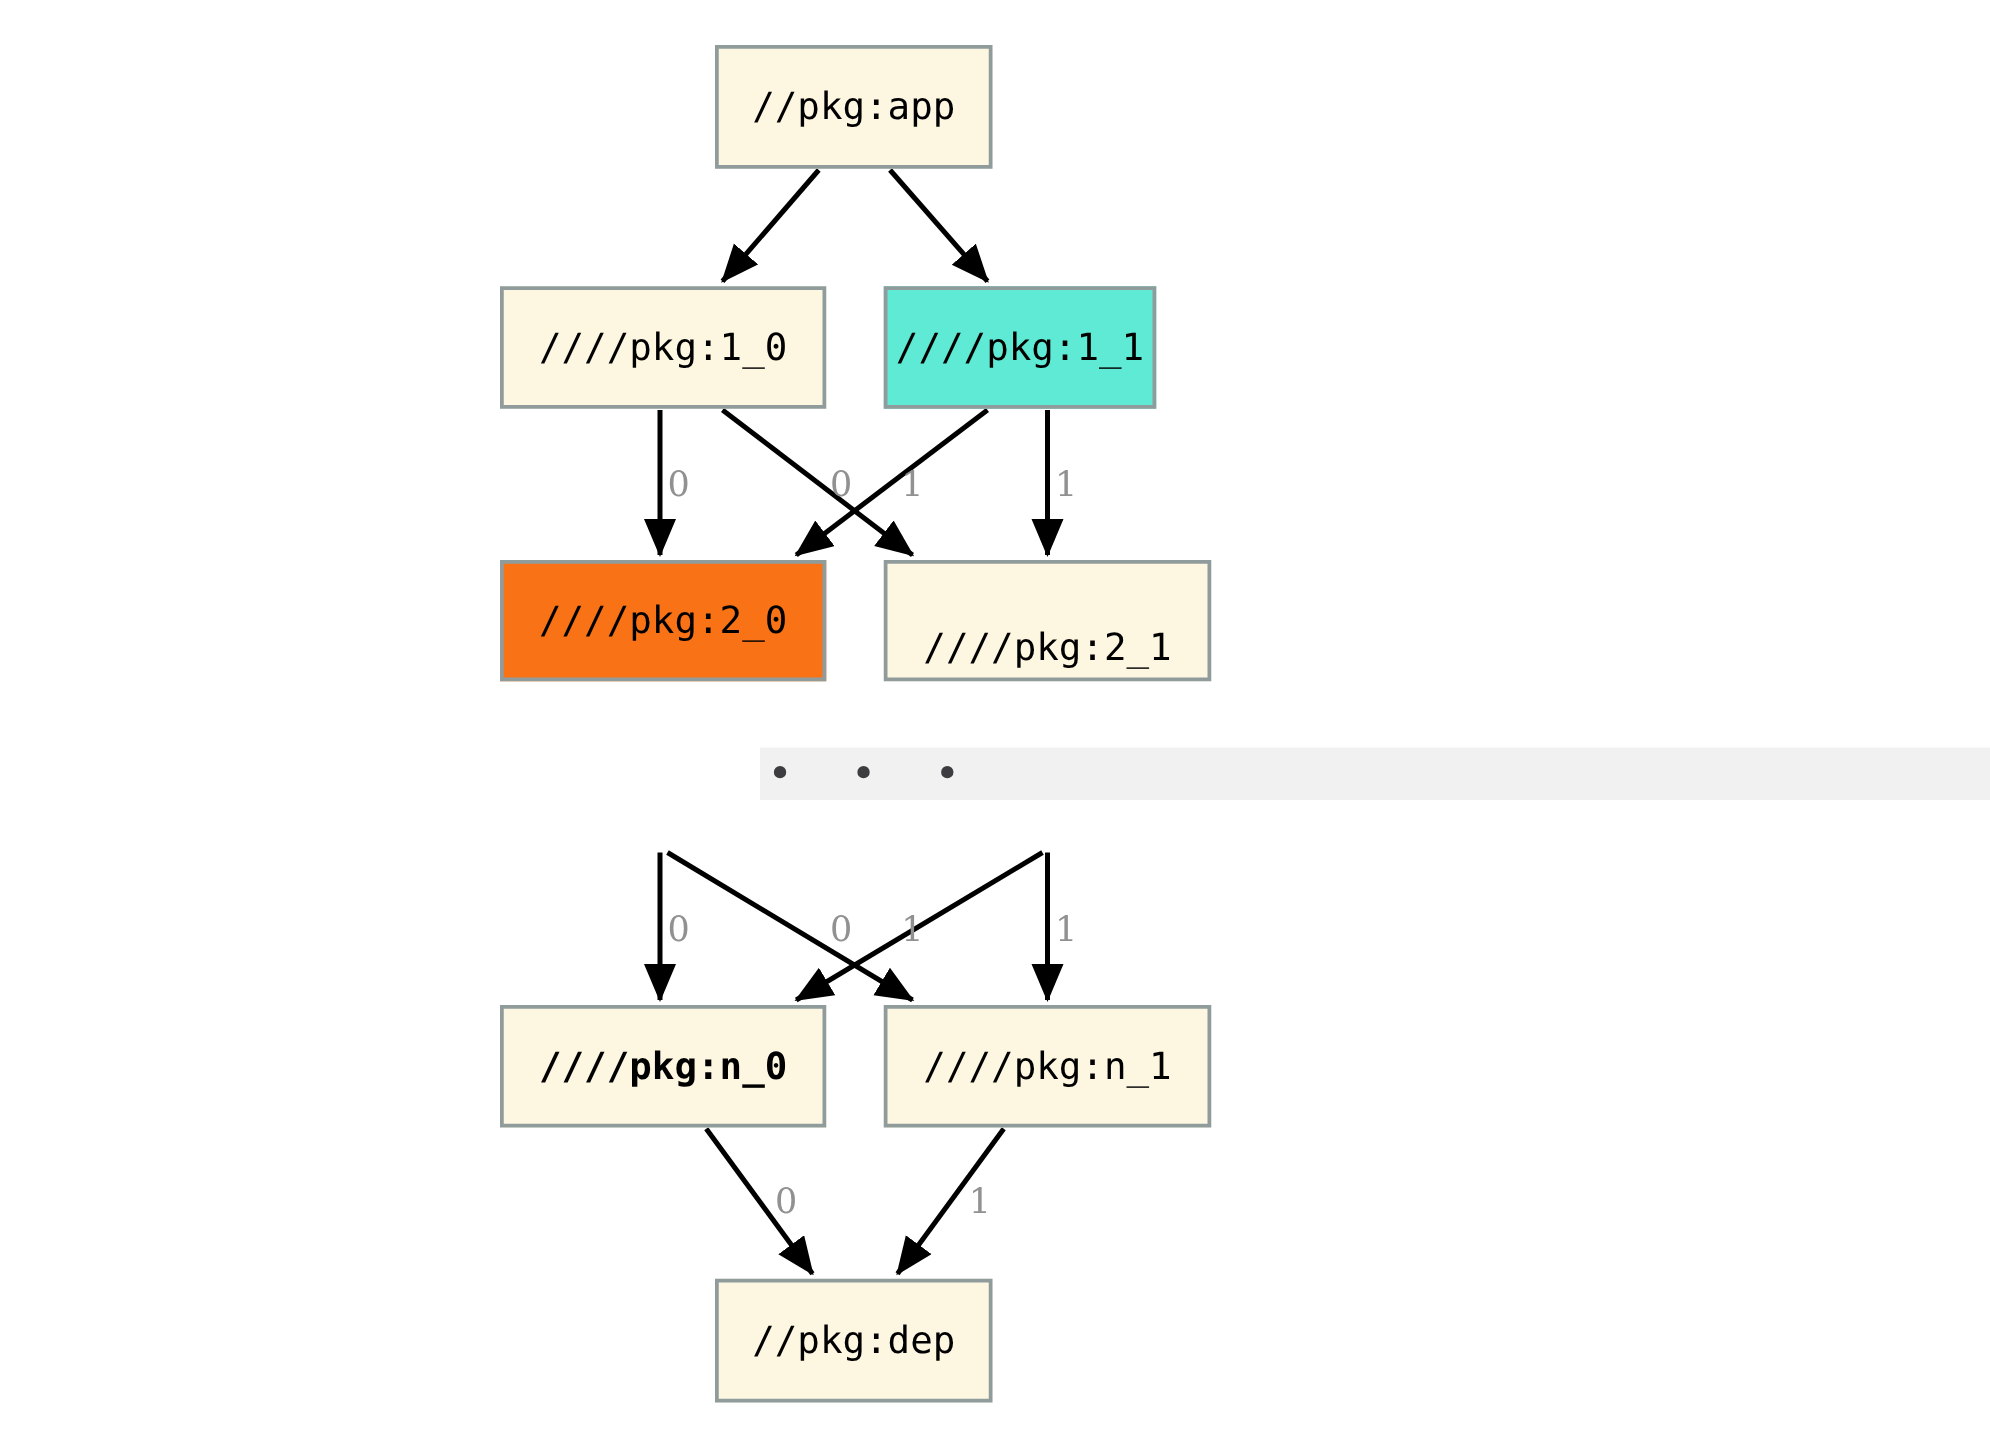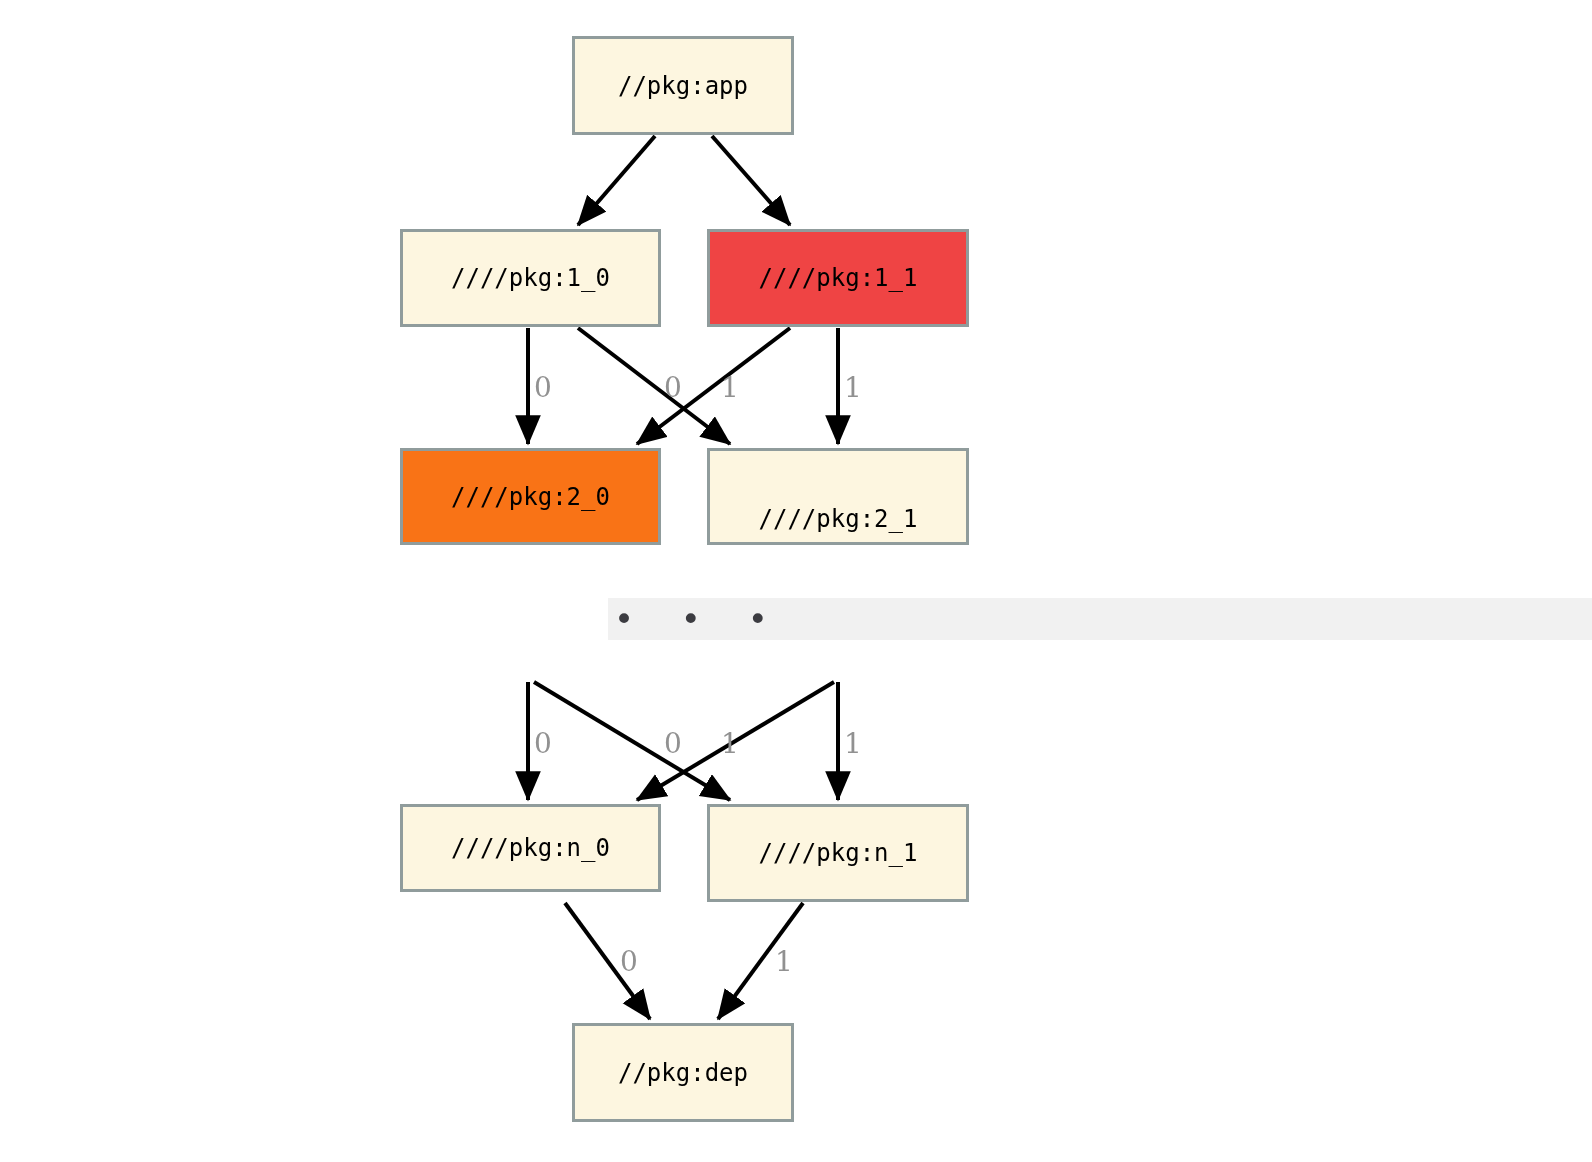--- a/index.html
+++ b/index.html
@@ -31,21 +31,21 @@
     position: absolute;
     box-sizing: border-box;
     background: #fdf6e0;
     border: 3px solid #909c9c;
     display: flex;
     align-items: center;
     justify-content: center;
   }
   .node-label {
     font-family: "DejaVu Sans Mono", "Liberation Mono", monospace;
-    font-size: 24px;
+    font-size: 30px;
     color: #000000;
     letter-spacing: 0px;
     white-space: nowrap;
     user-select: none;
   }
   .edge-label {
     position: absolute;
     font-family: "DejaVu Serif", "Liberation Serif", serif;
     font-size: 28px;
     color: #919191;
@@ -96,30 +96,30 @@
       </g>
   </svg>
 
   <div id="nodes-group">
       <div class="node-box" style="left: 572px; top: 36px; width: 222px; height: 99px; background: rgb(253, 246, 224); border-color: rgb(144, 156, 156);">
         <span class="node-label" style="color: rgb(0, 0, 0);">//pkg:app</span>
       </div>
       <div class="node-box" style="left: 400px; top: 229px; width: 261px; height: 98px; background: rgb(253, 246, 224); border-color: rgb(144, 156, 156);">
         <span class="node-label" style="color: rgb(0, 0, 0);">////pkg:1_0</span>
       </div>
-      <div class="node-box" style="left: 707px; top: 229px; width: 262px; height: 98px; background: #ef4444; border-color: rgb(144, 156, 156);">
+      <div class="node-box" style="left: 707px; top: 229px; width: 218px; height: 98px; background: #5eead4; border-color: rgb(144, 156, 156);">
         <span class="node-label" style="color: rgb(0, 0, 0);">////pkg:1_1</span>
       </div>
       <div class="node-box" style="left: 400px; top: 448px; width: 261px; height: 97px; background: #f97316; border-color: rgb(144, 156, 156);">
         <span class="node-label" style="color: rgb(0, 0, 0);">////pkg:2_0</span>
       </div>
       <div class="node-box" style="left: 707px; top: 448px; width: 262px; height: 97px; background: rgb(253, 246, 224); border-color: rgb(144, 156, 156);">
         <span class="node-label" style="color: rgb(0, 0, 0); margin-top: 44px;">////pkg:2_1</span>
       </div>
-      <div class="node-box" style="left: 400px; top: 804px; width: 261px; height: 88px; background: rgb(253, 246, 224); border-color: rgb(144, 156, 156);">
+      <div class="node-box" style="left: 400px; top: 804px; width: 261px; height: 98px; background: rgb(253, 246, 224); border-color: rgb(144, 156, 156); font-weight: bold;">
         <span class="node-label" style="color: rgb(0, 0, 0);">////pkg:n_0</span>
       </div>
       <div class="node-box" style="left: 707px; top: 804px; width: 262px; height: 98px; background: rgb(253, 246, 224); border-color: rgb(144, 156, 156);">
         <span class="node-label" style="color: rgb(0, 0, 0);">////pkg:n_1</span>
       </div>
       <div class="node-box" style="left: 572px; top: 1023px; width: 222px; height: 99px; background: rgb(253, 246, 224); border-color: rgb(144, 156, 156);">
         <span class="node-label" style="color: rgb(0, 0, 0);">//pkg:dep</span>
       </div>
     </div>
   <div id="edge-labels-group">

